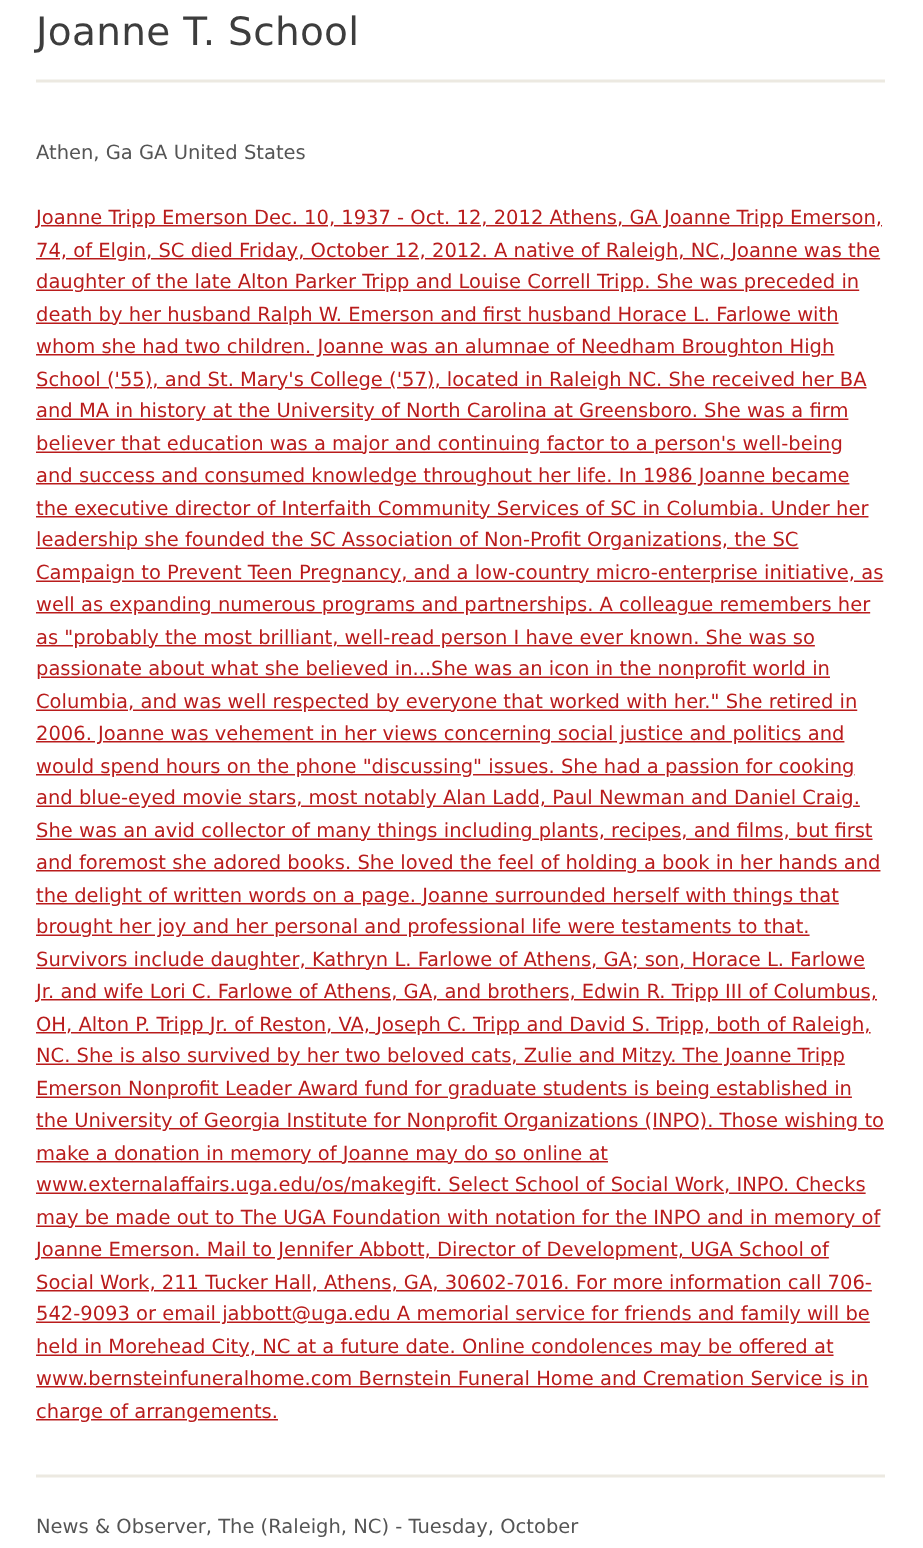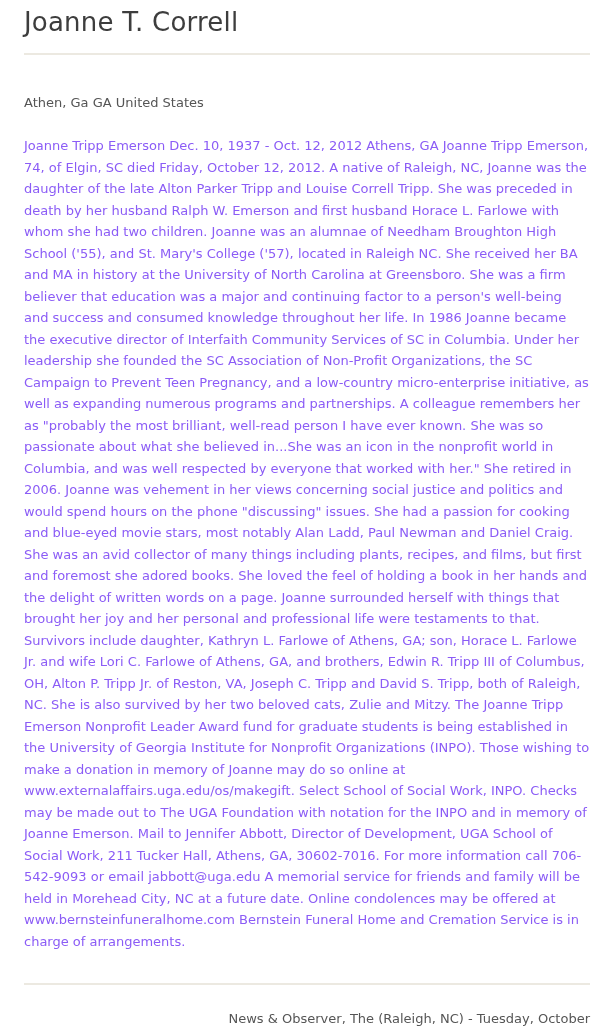--- a/index.html
+++ b/index.html
@@ -33,44 +33,44 @@
   }
   .location-line {
     margin-top: 38px;
     font-size: 13px;
     color: #555555;
     line-height: 20px;
   }
   .obituary-text {
     margin-top: 22px;
     font-size: 13px;
-    color: #8b5cf6;
+    color: #b91c1c;
     line-height: 21.5px;
     text-align: left;
+    text-decoration: underline;
   }
   .bottom-divider {
     margin-top: 31px;
   }
   .source-citation {
     margin-top: 23px;
     font-size: 13px;
     color: #555555;
     line-height: 22px;
   }
   .source-citation span {
     display: block;
-    text-align: right;
   }
 </style>
 </head>
 <body>
 
 <div class="page">
 
-  <h1 class="page-title">Joanne T. Correll</h1>
+  <h1 class="page-title">Joanne T. School</h1>
 
   <hr class="divider">
 
   <div class="location-line">Athen, Ga GA United States</div>
 
   <div class="obituary-text">Joanne Tripp Emerson Dec. 10, 1937 - Oct. 12, 2012 Athens, GA Joanne Tripp Emerson, 74, of Elgin, SC died Friday, October 12, 2012. A native of Raleigh, NC, Joanne was the daughter of the late Alton Parker Tripp and Louise Correll Tripp. She was preceded in death by her husband Ralph W. Emerson and first husband Horace L. Farlowe with whom she had two children. Joanne was an alumnae of Needham Broughton High School ('55), and St. Mary's College ('57), located in Raleigh NC. She received her BA and MA in history at the University of North Carolina at Greensboro. She was a firm believer that education was a major and continuing factor to a person's well-being and success and consumed knowledge throughout her life. In 1986 Joanne became the executive director of Interfaith Community Services of SC in Columbia. Under her leadership she founded the SC Association of Non-Profit Organizations, the SC Campaign to Prevent Teen Pregnancy, and a low-country micro-enterprise initiative, as well as expanding numerous programs and partnerships. A colleague remembers her as "probably the most brilliant, well-read person I have ever known. She was so passionate about what she believed in...She was an icon in the nonprofit world in Columbia, and was well respected by everyone that worked with her." She retired in 2006. Joanne was vehement in her views concerning social justice and politics and would spend hours on the phone "discussing" issues. She had a passion for cooking and blue-eyed movie stars, most notably Alan Ladd, Paul Newman and Daniel Craig. She was an avid collector of many things including plants, recipes, and films, but first and foremost she adored books. She loved the feel of holding a book in her hands and the delight of written words on a page. Joanne surrounded herself with things that brought her joy and her personal and professional life were testaments to that. Survivors include daughter, Kathryn L. Farlowe of Athens, GA; son, Horace L. Farlowe Jr. and wife Lori C. Farlowe of Athens, GA, and brothers, Edwin R. Tripp III of Columbus, OH, Alton P. Tripp Jr. of Reston, VA, Joseph C. Tripp and David S. Tripp, both of Raleigh, NC. She is also survived by her two beloved cats, Zulie and Mitzy. The Joanne Tripp Emerson Nonprofit Leader Award fund for graduate students is being established in the University of Georgia Institute for Nonprofit Organizations (INPO). Those wishing to make a donation in memory of Joanne may do so online at www.externalaffairs.uga.edu/os/makegift. Select School of Social Work, INPO. Checks may be made out to The UGA Foundation with notation for the INPO and in memory of Joanne Emerson. Mail to Jennifer Abbott, Director of Development, UGA School of Social Work, 211 Tucker Hall, Athens, GA, 30602-7016. For more information call 706-542-9093 or email jabbott@uga.edu A memorial service for friends and family will be held in Morehead City, NC at a future date. Online condolences may be offered at www.bernsteinfuneralhome.com Bernstein Funeral Home and Cremation Service is in charge of arrangements.</div>
 
   <hr class="divider bottom-divider">
 
   <div class="source-citation">

